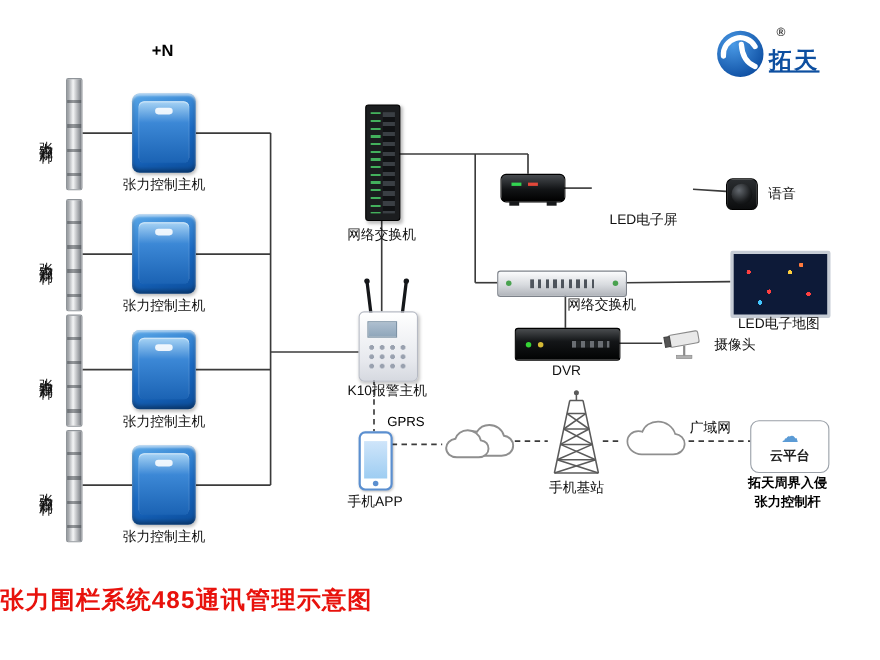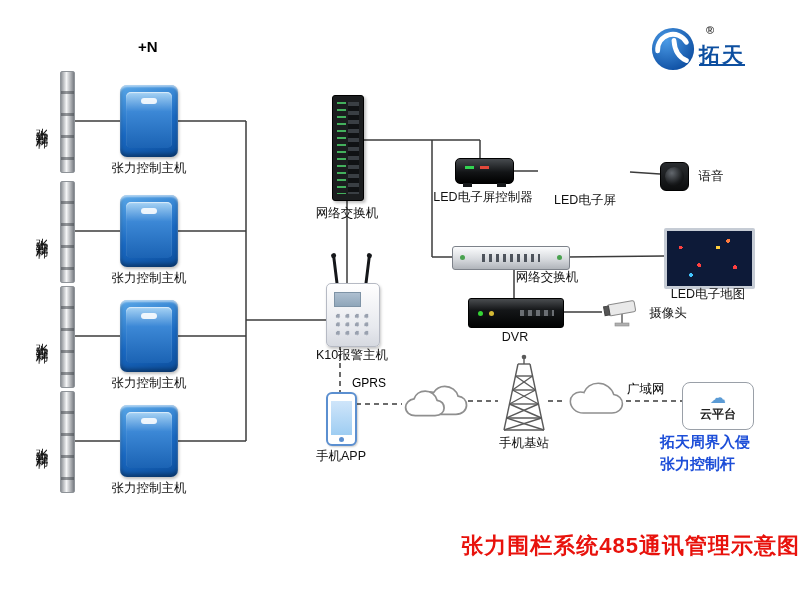--- a/index.html
+++ b/index.html
@@ -94,23 +94,23 @@
     background:linear-gradient(180deg,#cfe5fa,#9ecdf2);}
   .phone::after{content:"";position:absolute;left:50%;bottom:2px;width:5px;height:5px;margin-left:-2.5px;
     border-radius:50%;background:#5b8fd0;}
 
   
   .platform{position:absolute;width:70px;height:46px;background:#fff;border:1.5px solid #9aa0a8;border-radius:8px;
     display:flex;flex-direction:column;align-items:center;justify-content:center;gap:0;}
   .platform .cloudglyph{font-size:16px;color:#5b9bd5;line-height:1;}
   .platform .ptext{font-size:12px;color:#222;font-weight:600;}
 
-  .sysname{position:absolute;left:660px;top:431px;width:112px;font-size:15px;
-    font-weight:700;color:#1d4ed8;line-height:1.45;}
-  .title{position:absolute;left:0;top:531px;width:100%;text-align:right;font-size:22px;font-weight:700;
+  .sysname{position:absolute;left:660px;top:431px;width:112px;text-align:center;font-size:12px;
+    font-weight:700;color:#000000;line-height:1.45;}
+  .title{position:absolute;left:0;top:531px;width:100%;text-align:left;font-size:22px;font-weight:700;
     color:#e8120c;letter-spacing:1px;}
   .plusn{position:absolute;left:138px;top:38px;font-size:15px;font-weight:700;color:#000;}
   .gprs{position:absolute;left:352px;top:376px;font-size:12px;color:#000;}
   .wan{position:absolute;left:627px;top:381px;font-size:12.5px;color:#000;}
 
   .brand{position:absolute;left:699px;top:41px;font-size:21px;font-weight:700;color:#0d4fa0;letter-spacing:2px;text-decoration:underline;}
   .reg{position:absolute;left:706px;top:24px;font-size:11px;color:#333;font-weight:700;}
 </style>
 </head>
 <body>
@@ -168,21 +168,20 @@
 
   <div class="label vlabel" style="left:34px;top:399px;height:88px">张力控制杆</div>
   <div class="pole" style="left:60px;top:391px"></div>
   <div class="host" style="left:120px;top:405px"></div>
   <div class="label" style="left:104px;top:481px;width:90px">张力控制主机</div>
 
   <div class="switch" style="left:332px;top:95px"></div>
   <div class="label" style="left:305px;top:206px;width:84px">网络交换机</div>
 
   <div class="ledctl" style="left:455px;top:158px"></div>
-  <div class="label" style="left:418px;top:190px;width:130px">LED电子屏控制器</div>
 
   <div class="label" style="left:540px;top:193px;width:90px">LED电子屏</div>
 
   <div class="speaker" style="left:660px;top:162px"></div>
   <div class="label" style="left:691px;top:169px;width:40px">语音</div>
 
   <div class="linkage" style="left:452px;top:246px"></div>
   <div class="label" style="left:492px;top:270px;width:110px">网络交换机</div>
 
   <div class="ledmap" style="left:664px;top:228px"></div>

